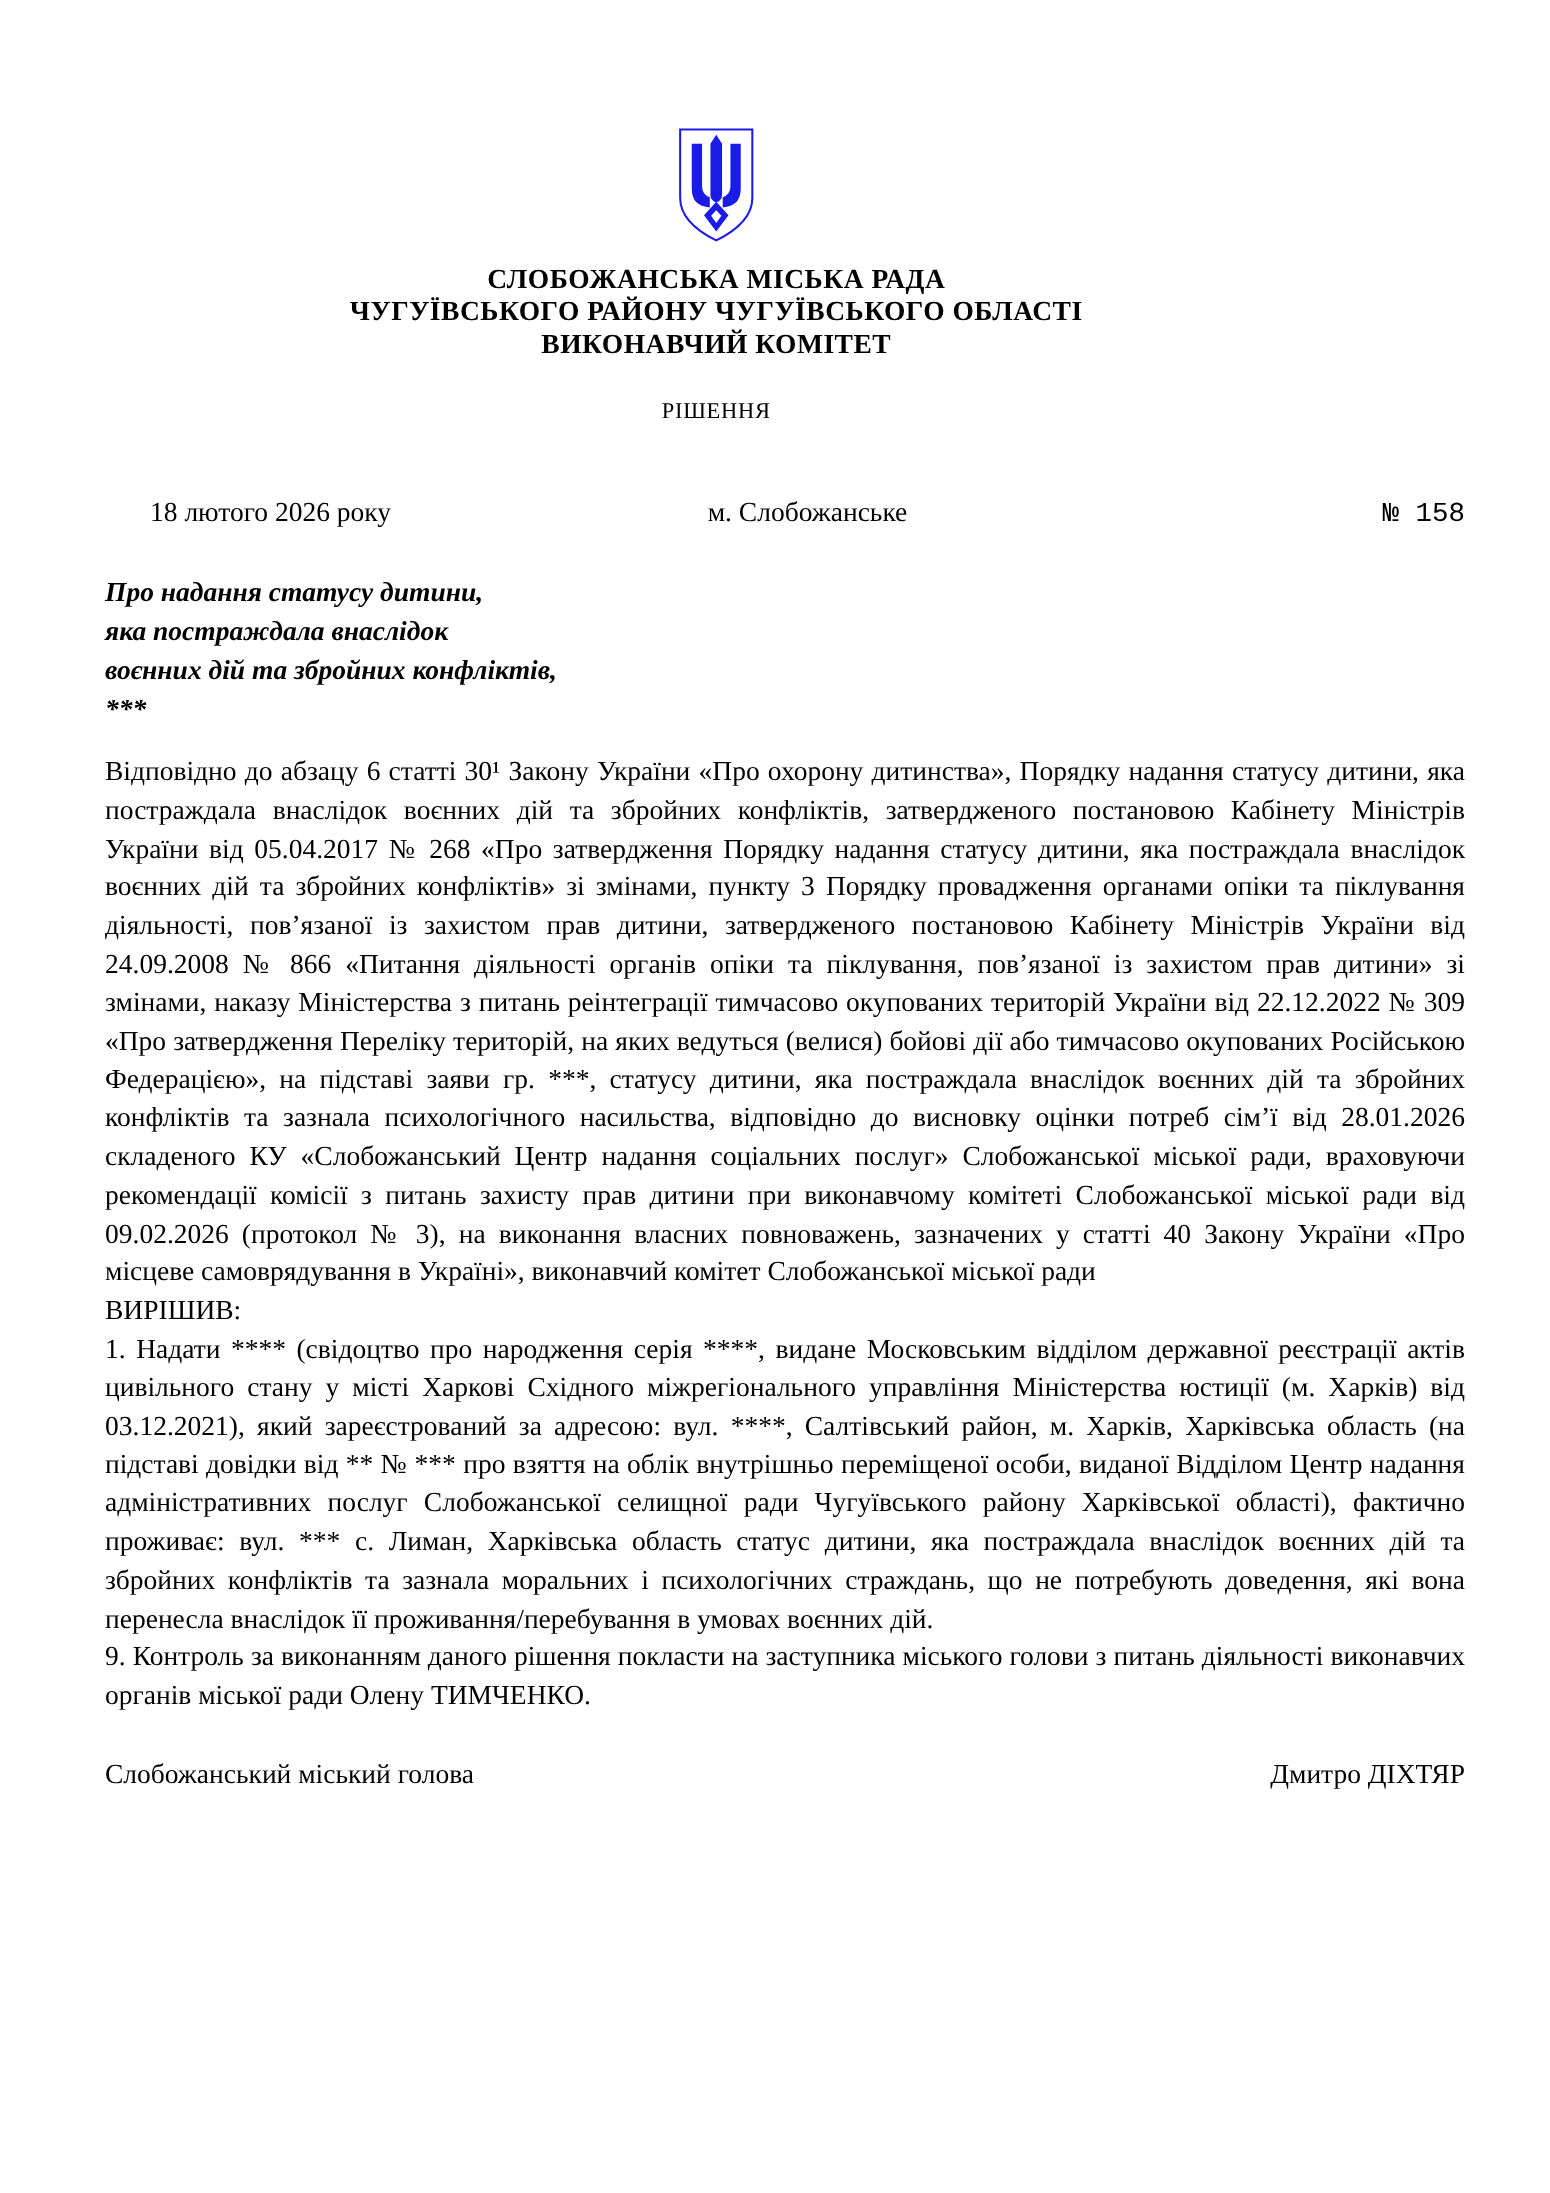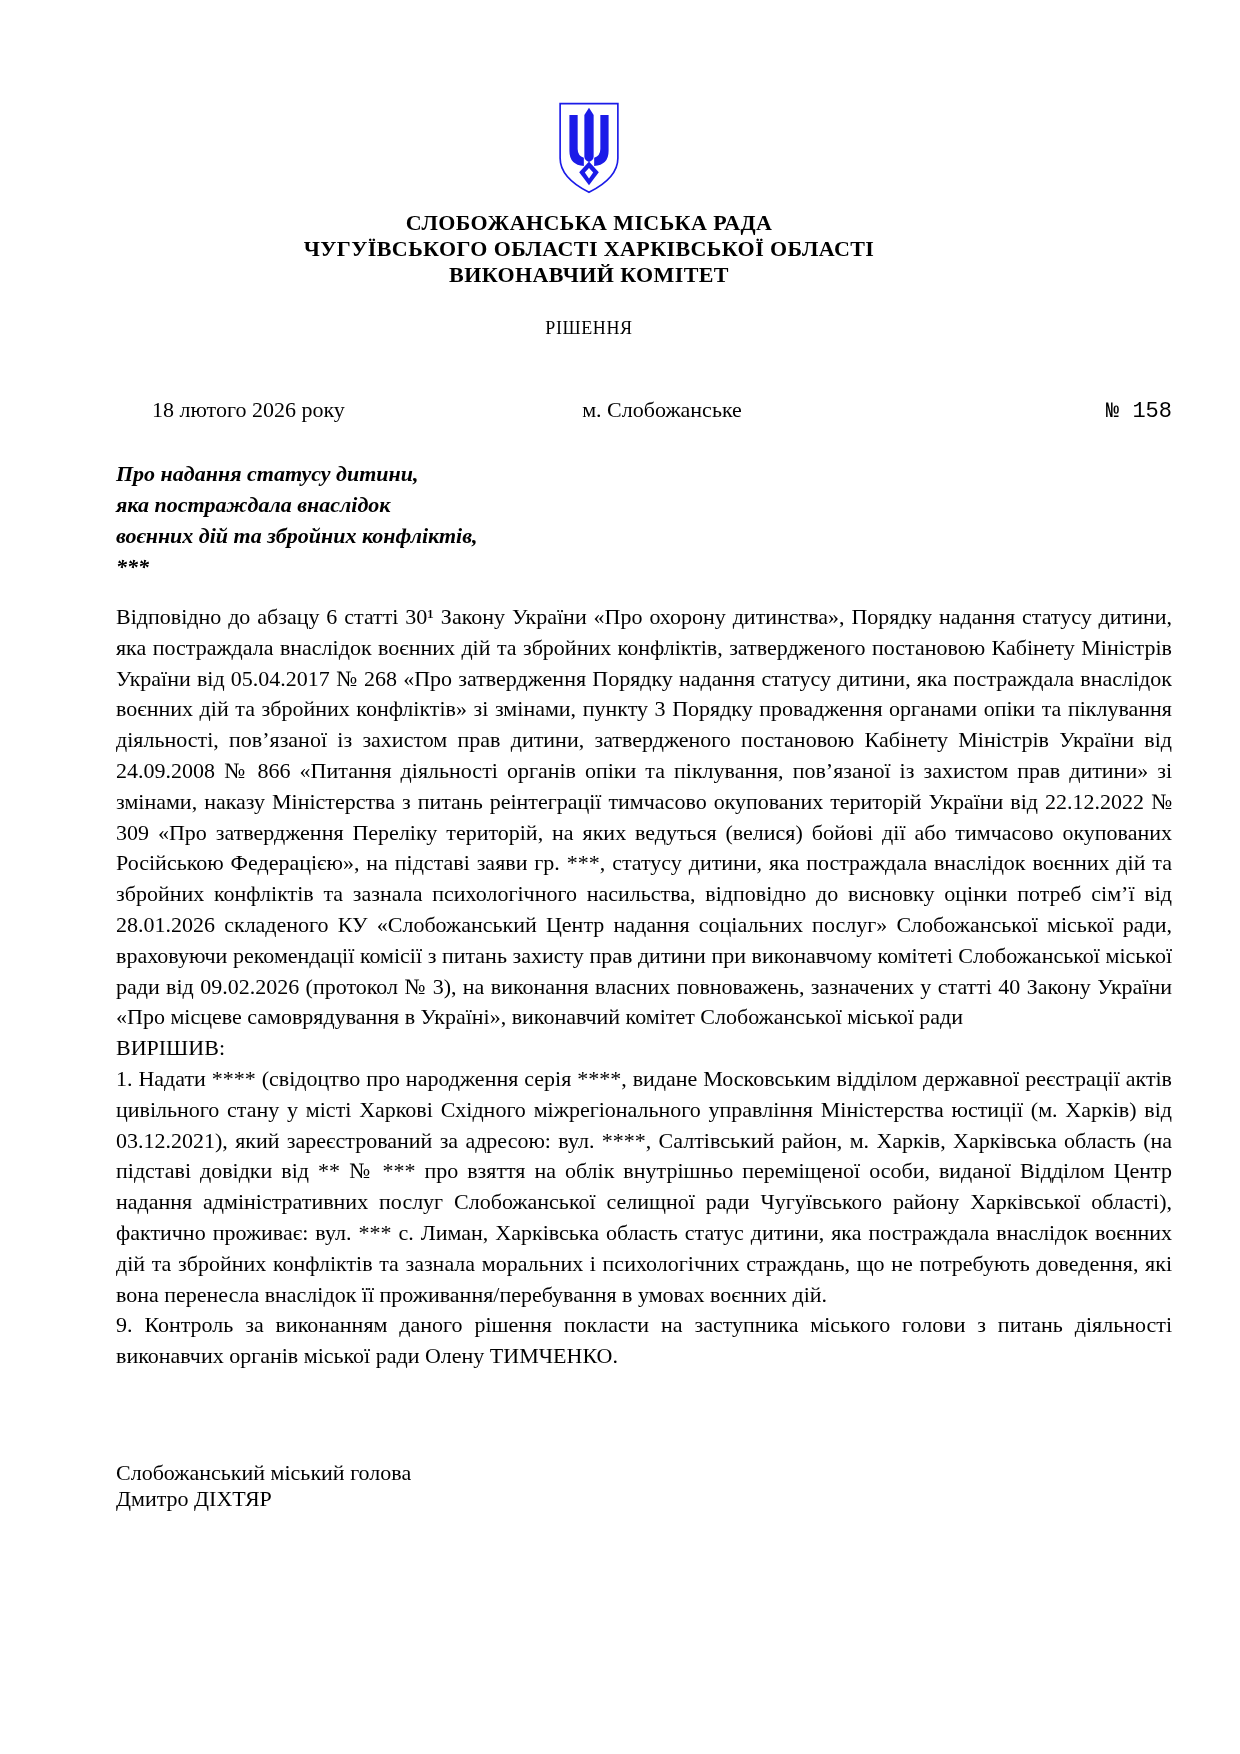--- a/index.html
+++ b/index.html
@@ -7,21 +7,21 @@
     margin: 0;
     padding: 0;
     background: #ffffff;
   }
   .page {
     position: relative;
     width: 1240px;
     height: 1754px;
     box-sizing: border-box;
     margin: 0 auto;
-    padding: 100px 68px 40px 116px;
+    padding: 100px 68px 40px 84px;
     background: #ffffff;
     color: #000000;
     font-family: "Liberation Serif", "DejaVu Serif", serif;
     font-size: 22px;
     overflow: hidden;
   }
   
   .doc-header {
     position: relative;
     left: -55px;            
@@ -70,22 +70,21 @@
     margin-top: 20px;
     text-align: justify;
     line-height: 30.8px;
   }
   .doc-body p { margin: 0; }
   
   .signature-row {
     display: flex;
     justify-content: space-between;
     align-items: baseline;
-    margin-top: 88px;
-    flex-direction: column;
+    margin-top: 34px;
   }
 </style>
 </head>
 <body>
 
 <div class="page">
 
   <header class="doc-header">
     <span class="emblem" style="color: rgb(27, 27, 232);">
       <svg viewBox="0 0 64 92" aria-hidden="true">
@@ -93,21 +92,21 @@
         <g fill="currentColor">
           <path d="M32 7 L36.5 14 V54 Q36.5 58 32 59.5 Q27.5 58 27.5 54 V14 Z"></path>
           <path d="M13 14 H21 V47 Q21 53.5 27 55.5 V63.5 Q13 62.5 13 49 Z"></path>
           <path d="M51 14 H43 V47 Q43 53.5 37 55.5 V63.5 Q51 62.5 51 49 Z"></path>
           <path d="M32 59 L41.5 69.5 L32 82 L22.5 69.5 Z"></path>
           <path d="M32 65.5 L36 69.8 L32 75.5 L28 69.8 Z" fill="#ffffff"></path>
         </g>
       </svg>
     </span>
     <div class="org-name first">СЛОБОЖАНСЬКА МІСЬКА РАДА</div>
-    <div class="org-name">ЧУГУЇВСЬКОГО ОБЛАСТІ ХАРКІВСЬКОЇ ОБЛАСТІ</div>
+    <div class="org-name">ЧУГУЇВСЬКОГО РАЙОНУ ЧУГУЇВСЬКОГО ОБЛАСТІ</div>
     <div class="org-name">ВИКОНАВЧИЙ КОМІТЕТ</div>
     <div class="doc-type">РІШЕННЯ</div>
   </header>
 
   <div class="meta-row">
     <span class="meta-date">18 лютого 2026 року</span>
     <span class="meta-place">м. Слобожанське</span>
     <span class="meta-number">№ 158</span>
   </div>
 

